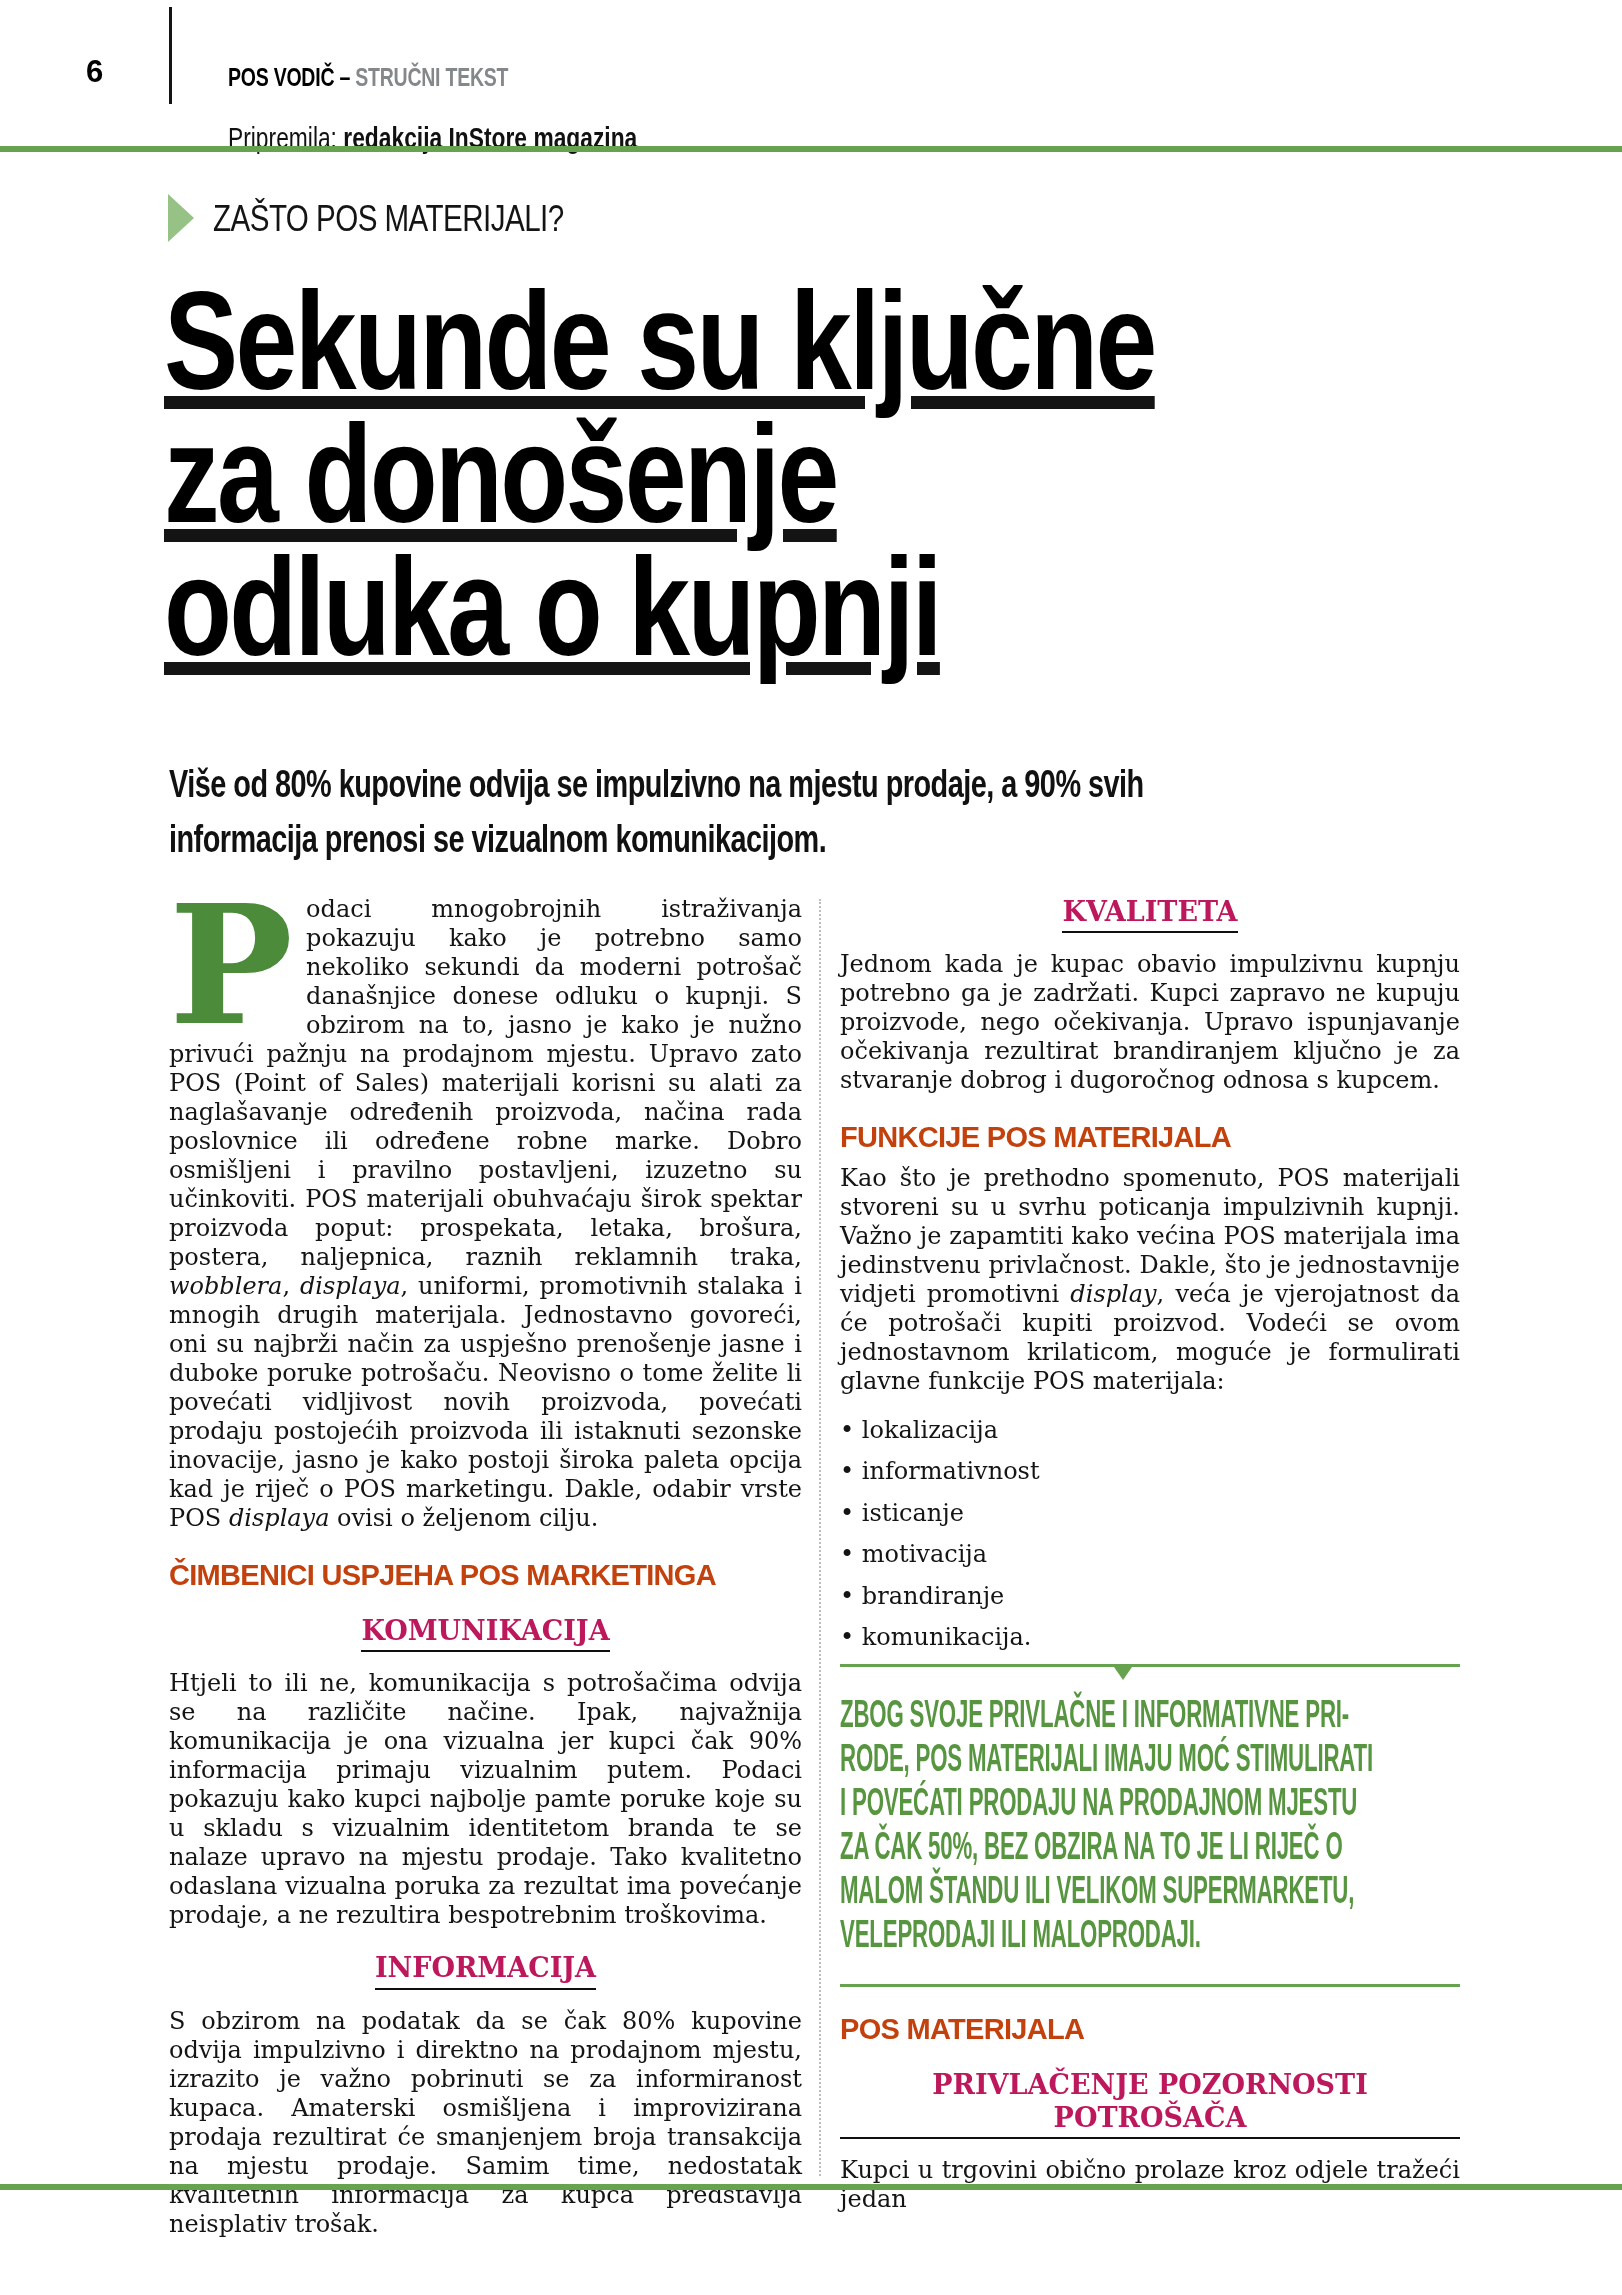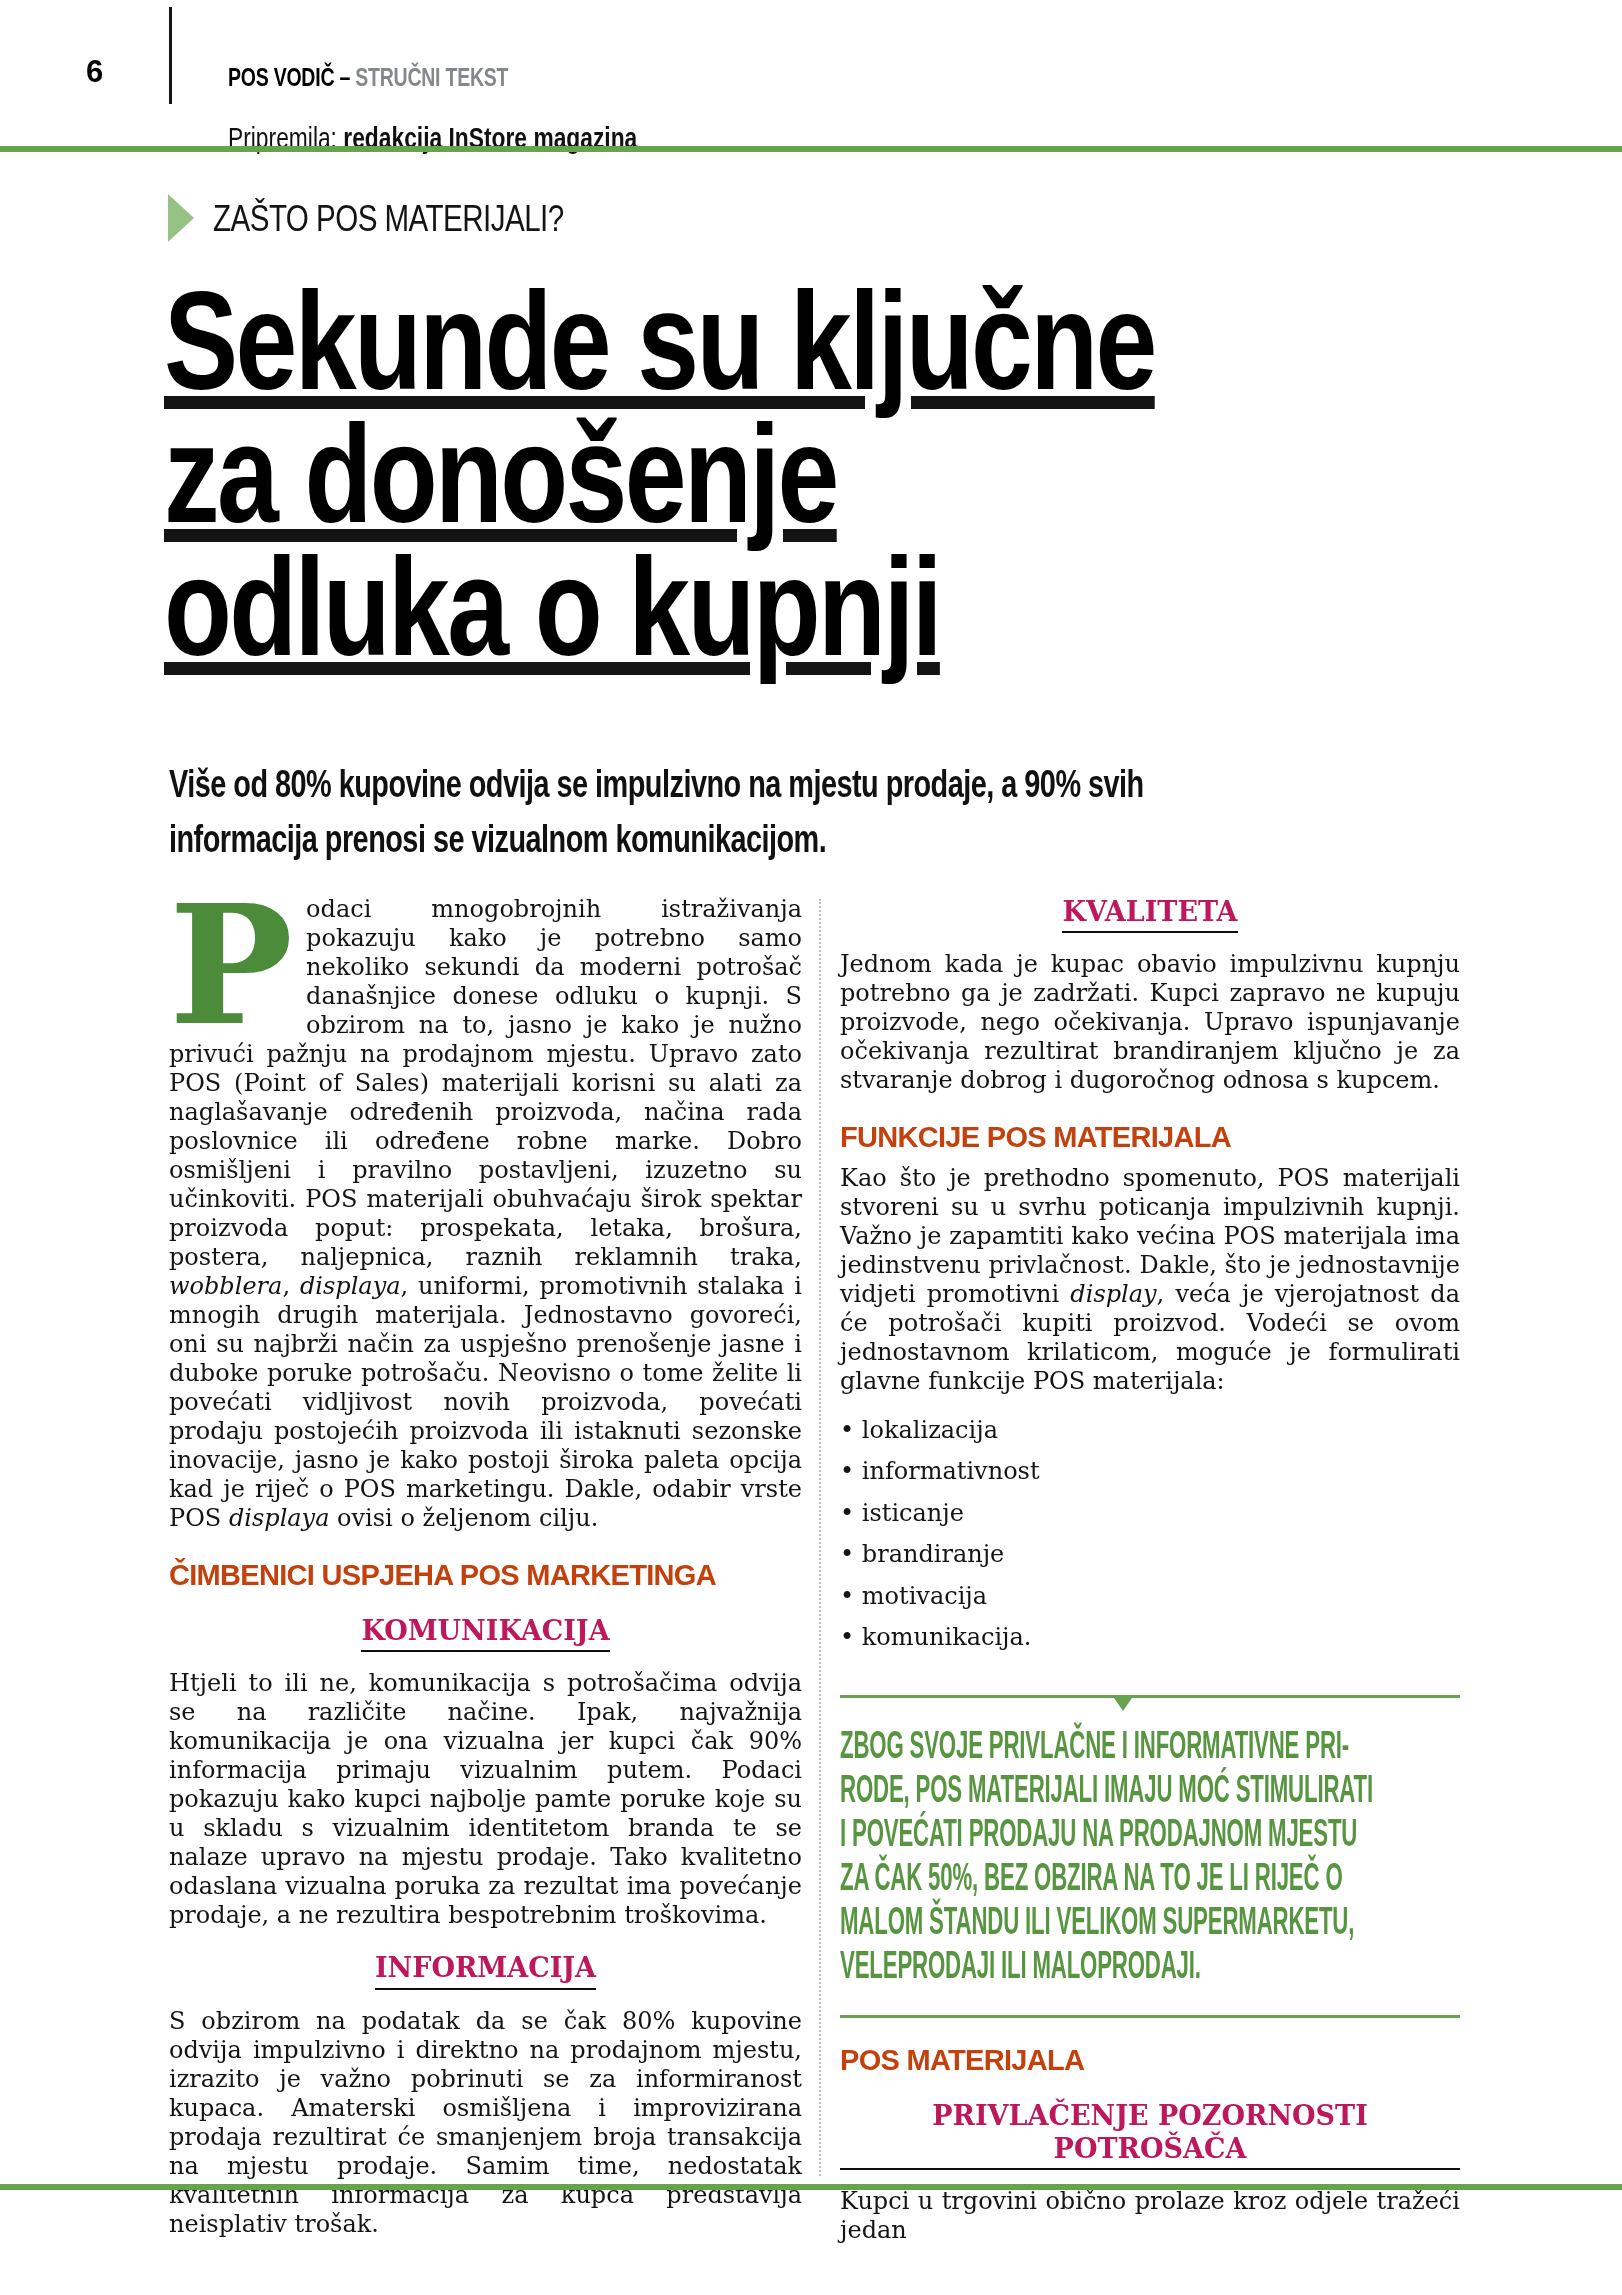--- a/index.html
+++ b/index.html
@@ -48,21 +48,21 @@
   .para{font:24px/29px "DejaVu Serif", serif; text-align:justify; margin:0 0 14.4px; color:#141414;}
   .para em{font-style:italic;}
   .dropcap{float:left; font:700 165px/123px "DejaVu Serif", serif; color:var(--dropcap,#4b8b3a);
            margin:9.2px 13px 0 0;}
   .sans-h{font:700 29px/35px "Liberation Sans", sans-serif; letter-spacing:-0.7px; color:#c2410c; margin:25px 0 9.2px;}
   .serif-h{font:700 27px/33px "DejaVu Serif", serif; margin:21px 0 17px; color:#be185d;text-align:center;}
   .serif-h span{display:inline-block; border-bottom:2.6px solid #0f0f0f; padding-bottom:3.3px;}
   .bullets{margin:19.6px 0 3.9px; padding:0; list-style:none;}
   .bullet{font:24px/29px "DejaVu Serif", serif; margin:0 0 12.4px; color:#141414;}
   .bullet::before{content:"\2022\00a0"; }
-  .quote{margin-top:43px; border-top:3.9px solid var(--rule,#67a24e); border-bottom:3.9px solid var(--rule,#67a24e);
+  .quote{margin-top:12px; border-top:3.9px solid var(--rule,#67a24e); border-bottom:3.9px solid var(--rule,#67a24e);
          padding:25px 0 27.5px; position:relative;}
   .quote-marker{position:absolute; top:0; left:274px; width:0; height:0;
                 border-left:9.2px solid transparent; border-right:9.2px solid transparent;
                 border-top:13px solid var(--rule,#67a24e);}
   .quote-line{font:700 39px/44px "Liberation Sans", sans-serif; letter-spacing:-0.3px; color:var(--quote,#579540);
               transform:scaleX(.57); transform-origin:0 50%; white-space:nowrap;}
 </style>
 </head>
 <body>
 
@@ -106,22 +106,22 @@
       <h4 class="serif-h"><span>KVALITETA</span></h4>
       <p class="para"><span>Jednom kada je kupac obavio impulzivnu kupnju potrebno ga je zadržati. Kupci zapravo ne kupuju proizvode, nego očekivanja. Upravo ispunjavanje očekivanja rezultirat brandiranjem ključno je za stvaranje dobrog i dugoročnog odnosa s kupcem.</span></p>
       <h3 class="sans-h">
         <div>FUNKCIJE POS MATERIJALA</div>
       </h3>
       <p class="para"><span>Kao što je prethodno spomenuto, POS materijali stvoreni su u svrhu poticanja impulzivnih kupnji. Važno je zapamtiti kako većina POS materijala ima jedinstvenu privlačnost. Dakle, što je jednostavnije vidjeti promotivni </span><em>display</em><span>, veća je vjerojatnost da će potrošači kupiti proizvod. Vodeći se ovom jednostavnom krilaticom, moguće je formulirati glavne funkcije POS materijala:</span></p>
       <ul class="bullets">
         <li class="bullet">lokalizacija</li>
         <li class="bullet">informativnost</li>
         <li class="bullet">isticanje</li>
+        <li class="bullet">motivacija</li>
         <li class="bullet">brandiranje</li>
-        <li class="bullet">motivacija</li>
         <li class="bullet">komunikacija.</li>
       </ul>
       <div class="quote">
         <div class="quote-marker"></div>
         <div class="quote-line">ZBOG SVOJE PRIVLAČNE I INFORMATIVNE PRI-</div>
         <div class="quote-line">RODE, POS MATERIJALI IMAJU MOĆ STIMULIRATI</div>
         <div class="quote-line">I POVEĆATI PRODAJU NA PRODAJNOM MJESTU</div>
         <div class="quote-line">ZA ČAK 50%, BEZ OBZIRA NA TO JE LI RIJEČ O</div>
         <div class="quote-line">MALOM ŠTANDU ILI VELIKOM SUPERMARKETU,</div>
         <div class="quote-line">VELEPRODAJI ILI MALOPRODAJI.</div>

